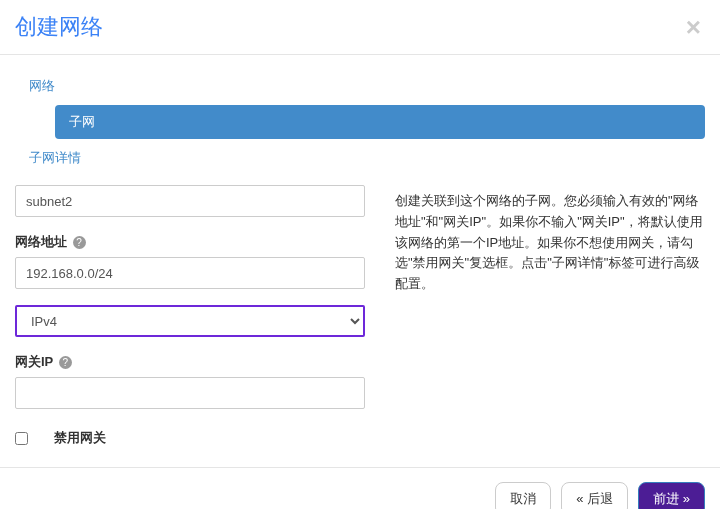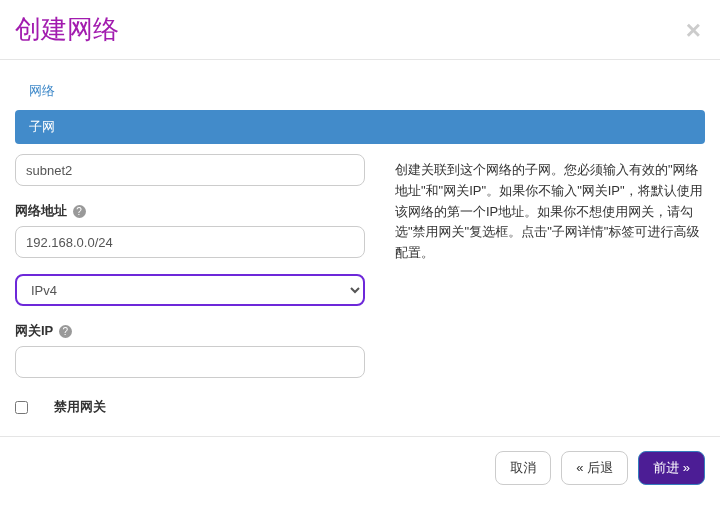--- a/index.html
+++ b/index.html
@@ -11,23 +11,23 @@
       width: 720px;
     }
     .modal-header {
       padding: 12px 15px 12px 15px;
       border-bottom: 1px solid #e5e5e5;
       display: flex;
       justify-content: space-between;
       align-items: center;
     }
     .modal-header h3 {
-      font-size: 26px;
+      font-size: 22px;
       font-weight: 500;
-      color: #a21caf;
+      color: #3b82f6;
     }
     .close-icon {
       font-size: 26px;
       color: #ccc;
       font-weight: bold;
       line-height: 1;
       cursor: pointer;
       padding-right: 4px;
     }
     .nav-tabs {
@@ -39,20 +39,21 @@
     .nav-tabs .tab {
       padding: 8px 14px;
       font-size: 13px;
       color: #428bca;
       cursor: pointer;
       border-radius: 4px;
     }
     .nav-tabs .tab.active {
       background: #428bca;
       color: #fff;
+      margin-left: 40px;
     }
     .modal-body {
       display: flex;
       padding: 10px 15px 20px 15px;
       gap: 30px;
     }
     .form-column {
       flex: 0 0 350px;
     }
     .desc-column {
@@ -83,21 +84,21 @@
       font-weight: normal;
       vertical-align: middle;
     }
     .form-control {
       width: 100%;
       height: 32px;
       padding: 4px 10px;
       font-size: 13px;
       color: #555;
       border: 1px solid #ccc;
-      border-radius: 8px;
+      border-radius: 2px;
       background: #fff;
     }
     .select-wrap {
       position: relative;
       width: 100%;
     }
     .select-wrap select {
       width: 100%;
       height: 32px;
       padding: 4px 10px;
@@ -152,20 +153,21 @@
 <body>
 
 <div class="modal-header">
   <h3>创建网络</h3>
   <span class="close-icon">×</span>
 </div>
 
 <div class="nav-tabs">
   <div class="tab">网络</div>
   <div class="tab active">子网</div>
+  <div class="tab">子网详情</div>
 </div>
 
 <div class="modal-body">
   <div class="form-column">
 
     <div class="form-group">
       <input type="text" class="form-control" value="subnet2" style="">
     </div>
 
     <div class="form-group">

